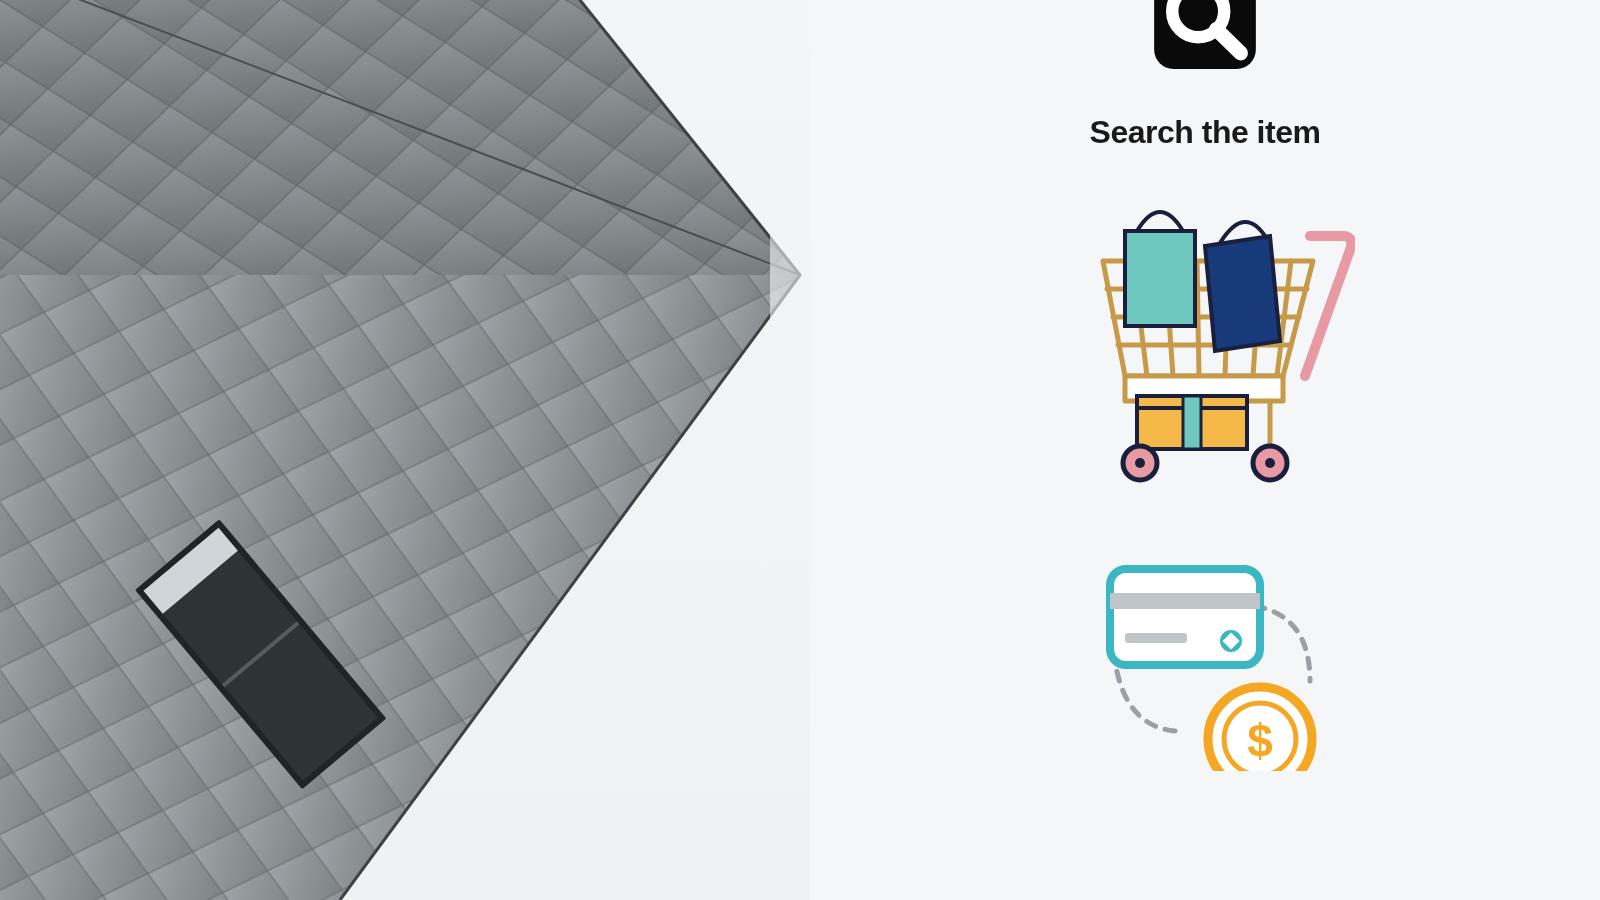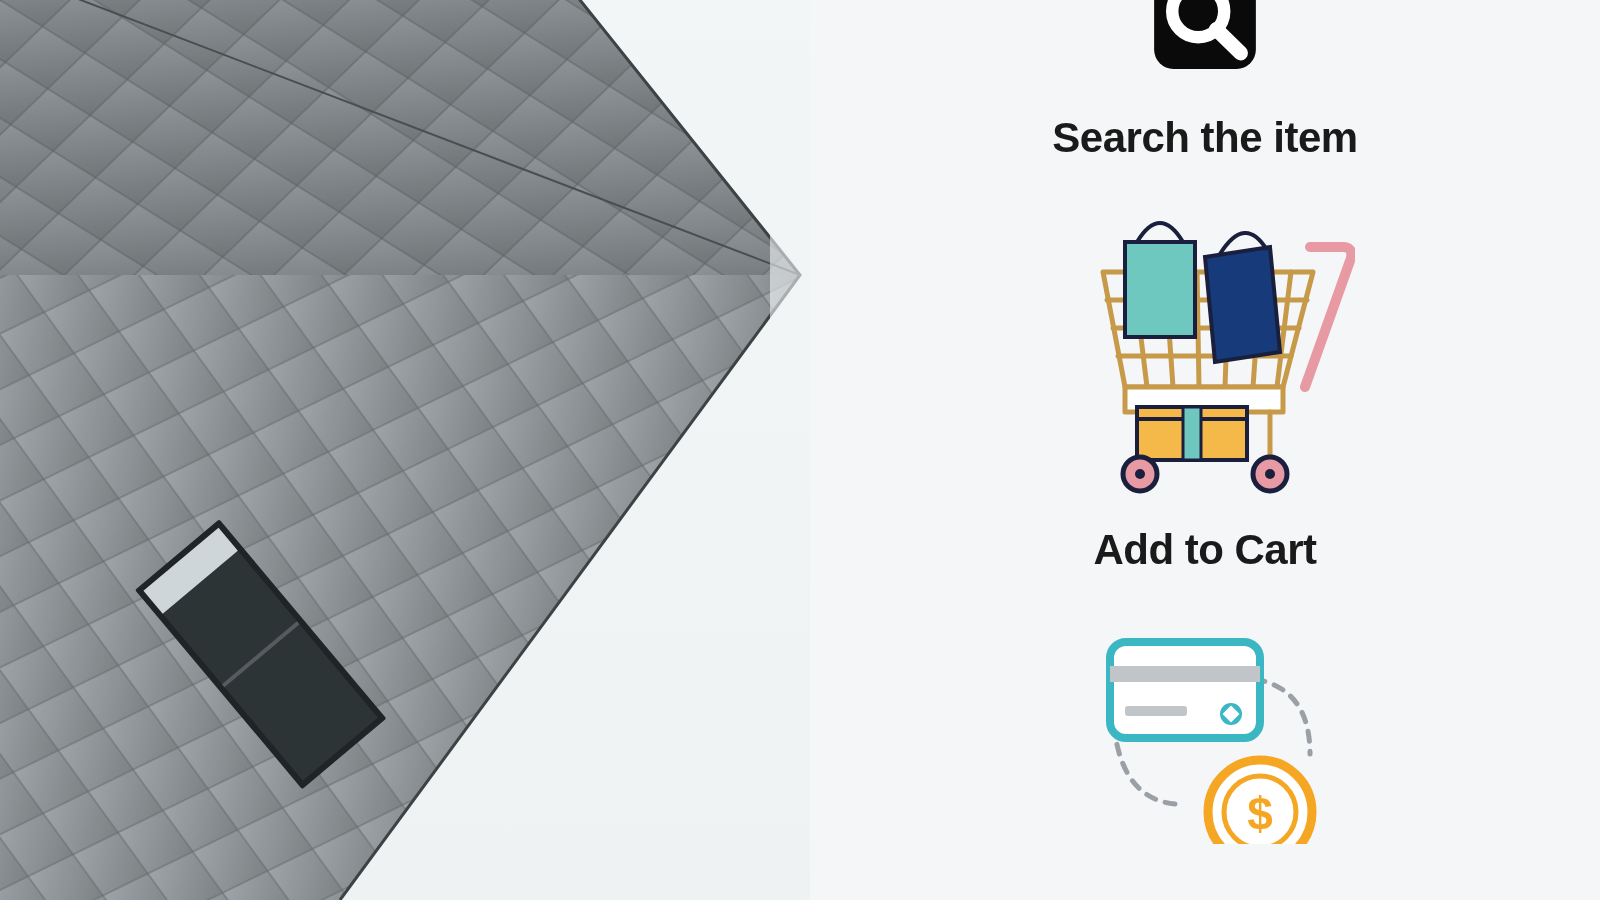--- a/index.html
+++ b/index.html
@@ -37,21 +37,21 @@
       flex-direction: column;
       align-items: center;
       padding-top: 0;
     }
     .step {
       display: flex;
       flex-direction: column;
       align-items: center;
     }
     .step-label {
-      font-size: 42px;
+      font-size: 32px;
       font-weight: 700;
       color: #1a1a1a;
       text-align: center;
       margin-top: 14px;
       letter-spacing: -0.5px;
     }
     .step-search {
       margin-top: -30px;
     }
     .step-cart {
@@ -178,21 +178,20 @@
           <rect x="82" y="195" width="110" height="12" fill="#f5b94a" stroke="#1a1f3d" stroke-width="4"></rect>
           <rect x="128" y="195" width="18" height="53" fill="#6ec8bf" stroke="#1a1f3d" stroke-width="3"></rect>
         </g>
 
         <circle cx="85" cy="262" r="17" fill="#e89aa4" stroke="#1a1f3d" stroke-width="5"></circle>
         <circle cx="85" cy="262" r="5" fill="#1a1f3d"></circle>
         <circle cx="215" cy="262" r="17" fill="#e89aa4" stroke="#1a1f3d" stroke-width="5"></circle>
         <circle cx="215" cy="262" r="5" fill="#1a1f3d"></circle>
       </svg>
     </div>
-    <div class="step-label">Add to Cart</div>
   </div>
 
   <div class="step step-pay">
     <div class="icon-box">
       <svg width="300" height="220" viewBox="0 0 300 220">
 
         <path d="M200 55 Q255 65 255 130" fill="none" stroke="#9aa0a6" stroke-width="5" stroke-dasharray="10 10" stroke-linecap="round"></path>
         <path d="M120 180 Q70 175 60 110" fill="none" stroke="#9aa0a6" stroke-width="5" stroke-dasharray="10 10" stroke-linecap="round"></path>
 
         <g>

